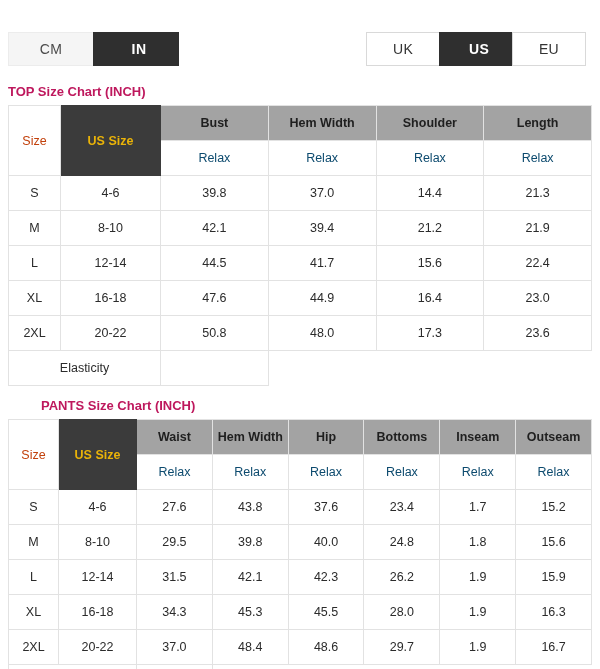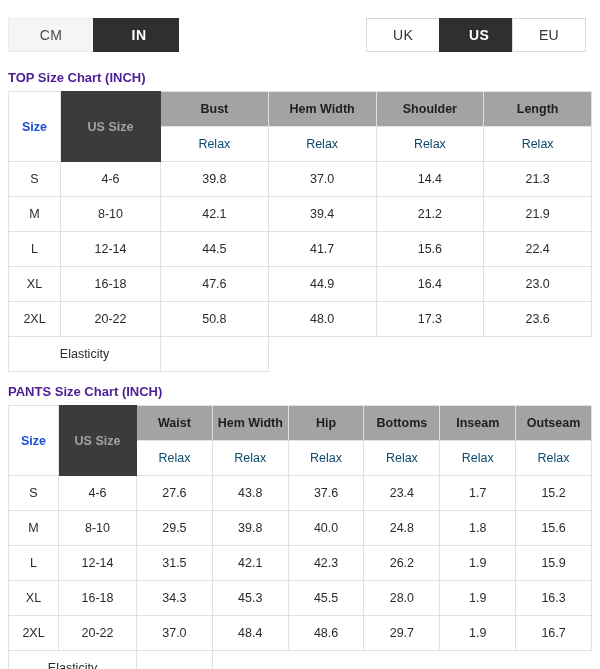--- a/index.html
+++ b/index.html
@@ -41,20 +41,21 @@
     display: flex;
     align-items: center;
     justify-content: center;
     font-size: 14px;
     letter-spacing: .4px;
     border: 1px solid #d9d9d9;
     background: #ffffff;
     color: #333333;
     cursor: pointer;
     user-select: none;
+    margin-top: 14px;
   }
   .toggle-btn + .toggle-btn {
     margin-left: -1px;
   }
   .region-group .toggle-btn {
     min-width: 74px;
   }
   .toggle-btn.active {
     background: #2f2f2f;
     color: #ffffff;
@@ -67,53 +68,54 @@
   }
   .unit-group .toggle-btn:first-child {
     background: #f5f5f5;
     border-color: #ececec;
     color: #4a4a4a;
   }
   
   .section-title {
     font-size: 13px;
     font-weight: bold;
-    color: #4c1d95;
+    color: #be185d;
     margin: 4px 0 6px 0;
   }
   .section-title-2 {
     margin-top: 12px;
+    margin-left: 33px;
   }
   
   table.size-chart {
     width: 100%;
     border-collapse: collapse;
     table-layout: fixed;
     font-size: 12.5px;
   }
   table.size-chart th,
   table.size-chart td {
     border: 1px solid #e2e2e2;
     text-align: center;
     vertical-align: middle;
     color: #2b2b2b;
     font-weight: normal;
     padding: 0;
     height: 34px;
   }
   table.size-chart .hdr-dark {
     background: #3b3b3b;
-    color: #a3a3a3;
+    color: #eab308;
     font-weight: bold;
     border-color: #3b3b3b;
   }
   table.size-chart .hdr-plain {
     background: #ffffff;
-    font-weight: bold;
-    color: #1d4ed8;
+    font-weight: normal;
+    color: #c2410c;
   }
   table.size-chart .hdr-group {
     background: #a3a3a3;
     font-weight: bold;
     color: #1f1f1f;
   }
   table.size-chart .sub-relax {
     background: #ffffff;
     color: #0c4a6e;
   }

